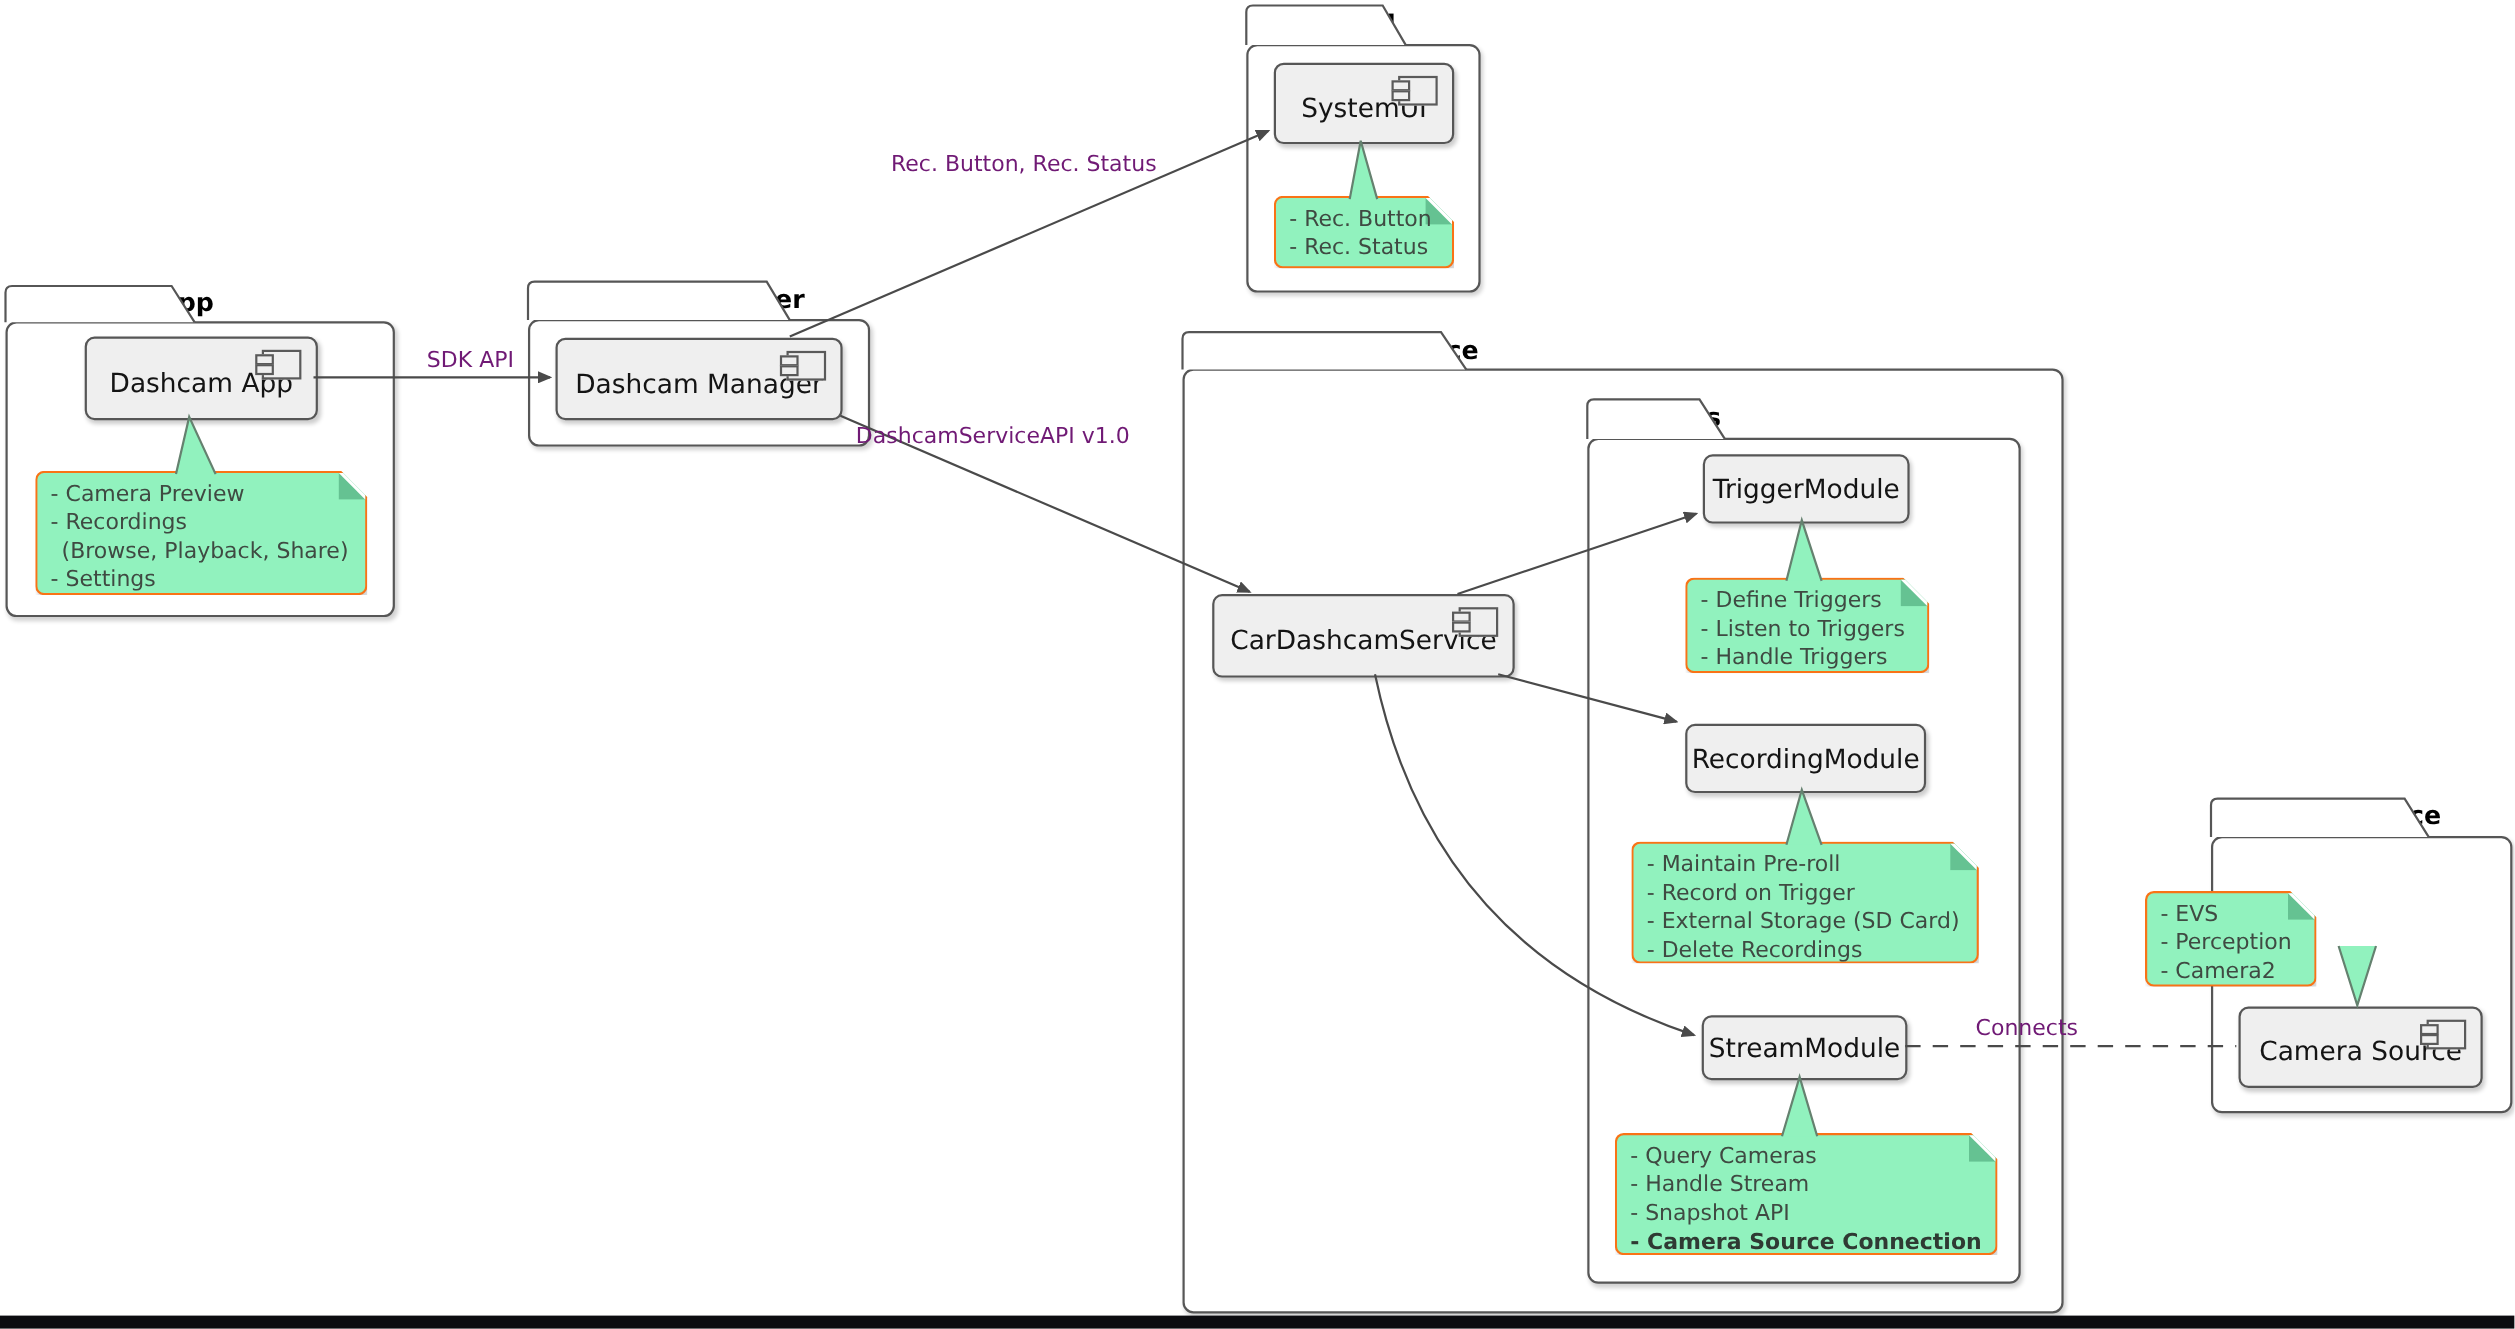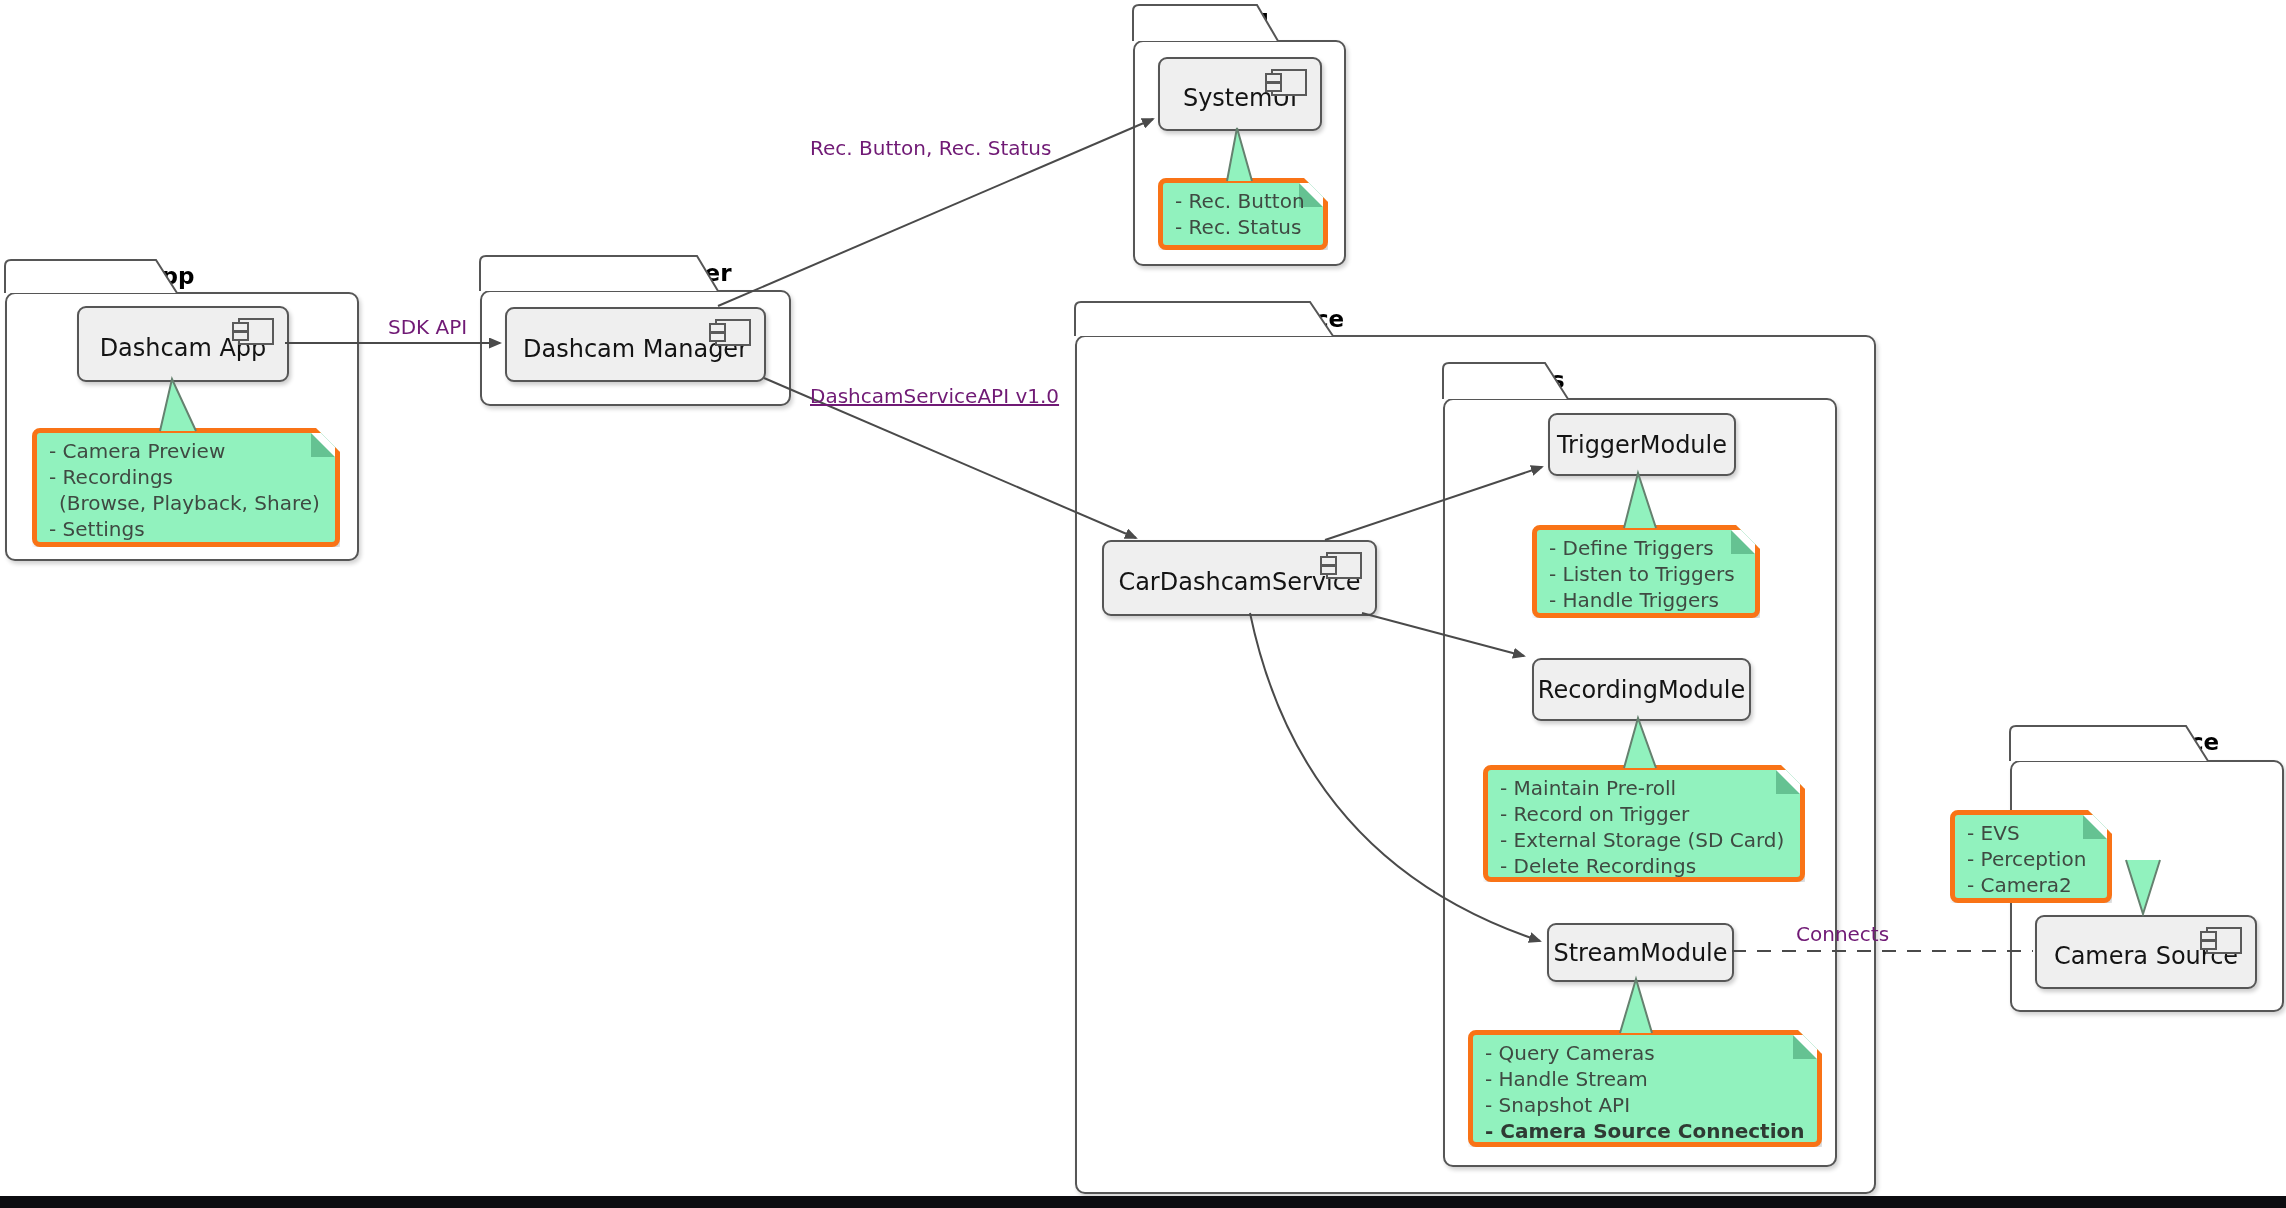--- a/index.html
+++ b/index.html
@@ -30,21 +30,21 @@
     border:2px solid #5a5a5a;background:#efefef;
   }
   .comp-icon i{
     position:absolute;left:-8px;width:13px;height:6px;
     border:2px solid #5a5a5a;background:#efefef;display:block;
   }
   .comp-icon i.t{top:2px;}
   .comp-icon i.b{top:11px;}
   
   .note{
-    position:absolute;background:#91f2be;border:5px solid #f97316;
+    position:absolute;background:#91f2be;border:2px solid #f97316;
     border-radius:8px;z-index:22;color:#3f4a42;font-size:20px;
     line-height:26px;padding:5px 12px 0 12px;white-space:nowrap;
     clip-path:polygon(0 0,calc(100% - 24px) 0,100% 24px,100% 100%,0 100%);
     box-shadow:2px 3px 4px rgba(0,0,0,.18);
   }
   .note .fold{
     position:absolute;top:0;right:0;width:0;height:0;
     border-style:solid;border-width:0 24px 24px 0;
     border-color:#ffffff #ffffff #65c292 #65c292;
   }
@@ -156,21 +156,21 @@
 </div>
 <div class="note" style="left:1950px;top:780px;width:128px;height:78px;margin-top:30px;">
   <span class="fold"></span>
   <div class="ln">- EVS</div>
   <div class="ln">- Perception</div>
   <div class="ln">- Camera2</div>
 </div>
 
 <div class="edge-label" style="left:388px;top:315px;">SDK API</div>
 <div class="edge-label" style="left:810px;top:136px;">Rec. Button, Rec. Status</div>
-<div class="edge-label" style="left:810px;top:384px;text-decoration:underline;">DashcamServiceAPI v1.0</div>
+<div class="edge-label" style="left:778px;top:384px;">DashcamServiceAPI v1.0</div>
 <div class="edge-label" style="left:1796px;top:922px;">Connects</div>
 
 <svg id="overlay" width="2286" height="1208" viewBox="0 0 2286 1208">
   <defs>
     <marker id="arrow" markerWidth="13" markerHeight="11" refX="11" refY="5.5" orient="auto" markerUnits="userSpaceOnUse">
       <path d="M0,0 L13,5.5 L0,11 Z" fill="#4a4a4a"></path>
     </marker>
   </defs>
 
   <g stroke="#565656" stroke-width="2" fill="#ffffff">

